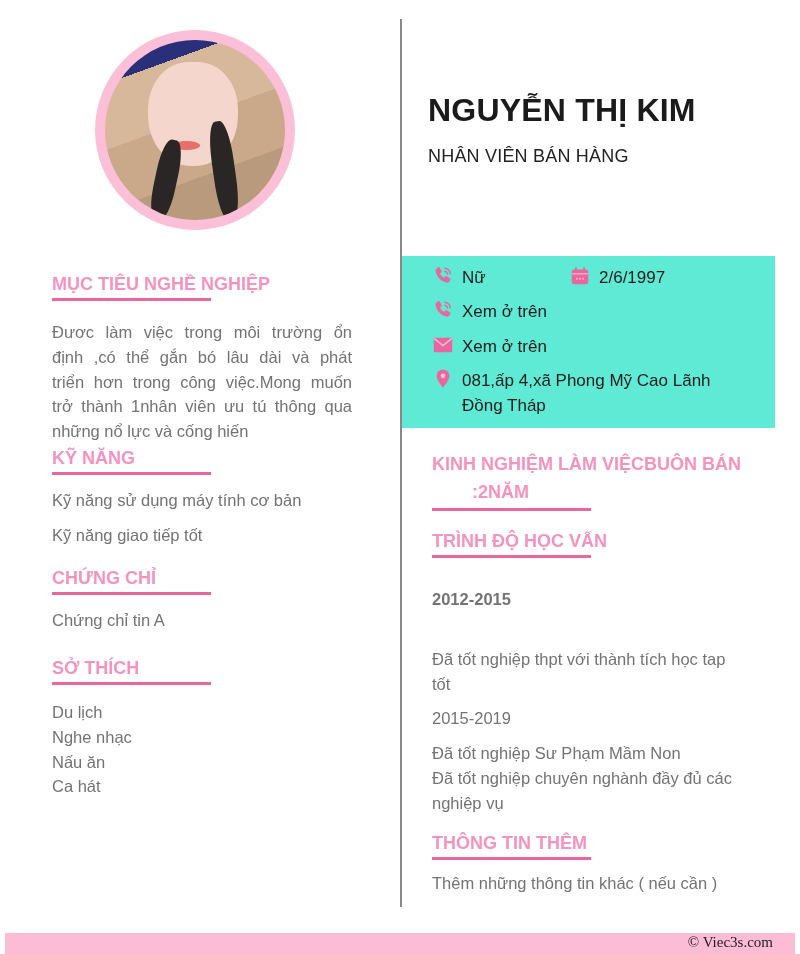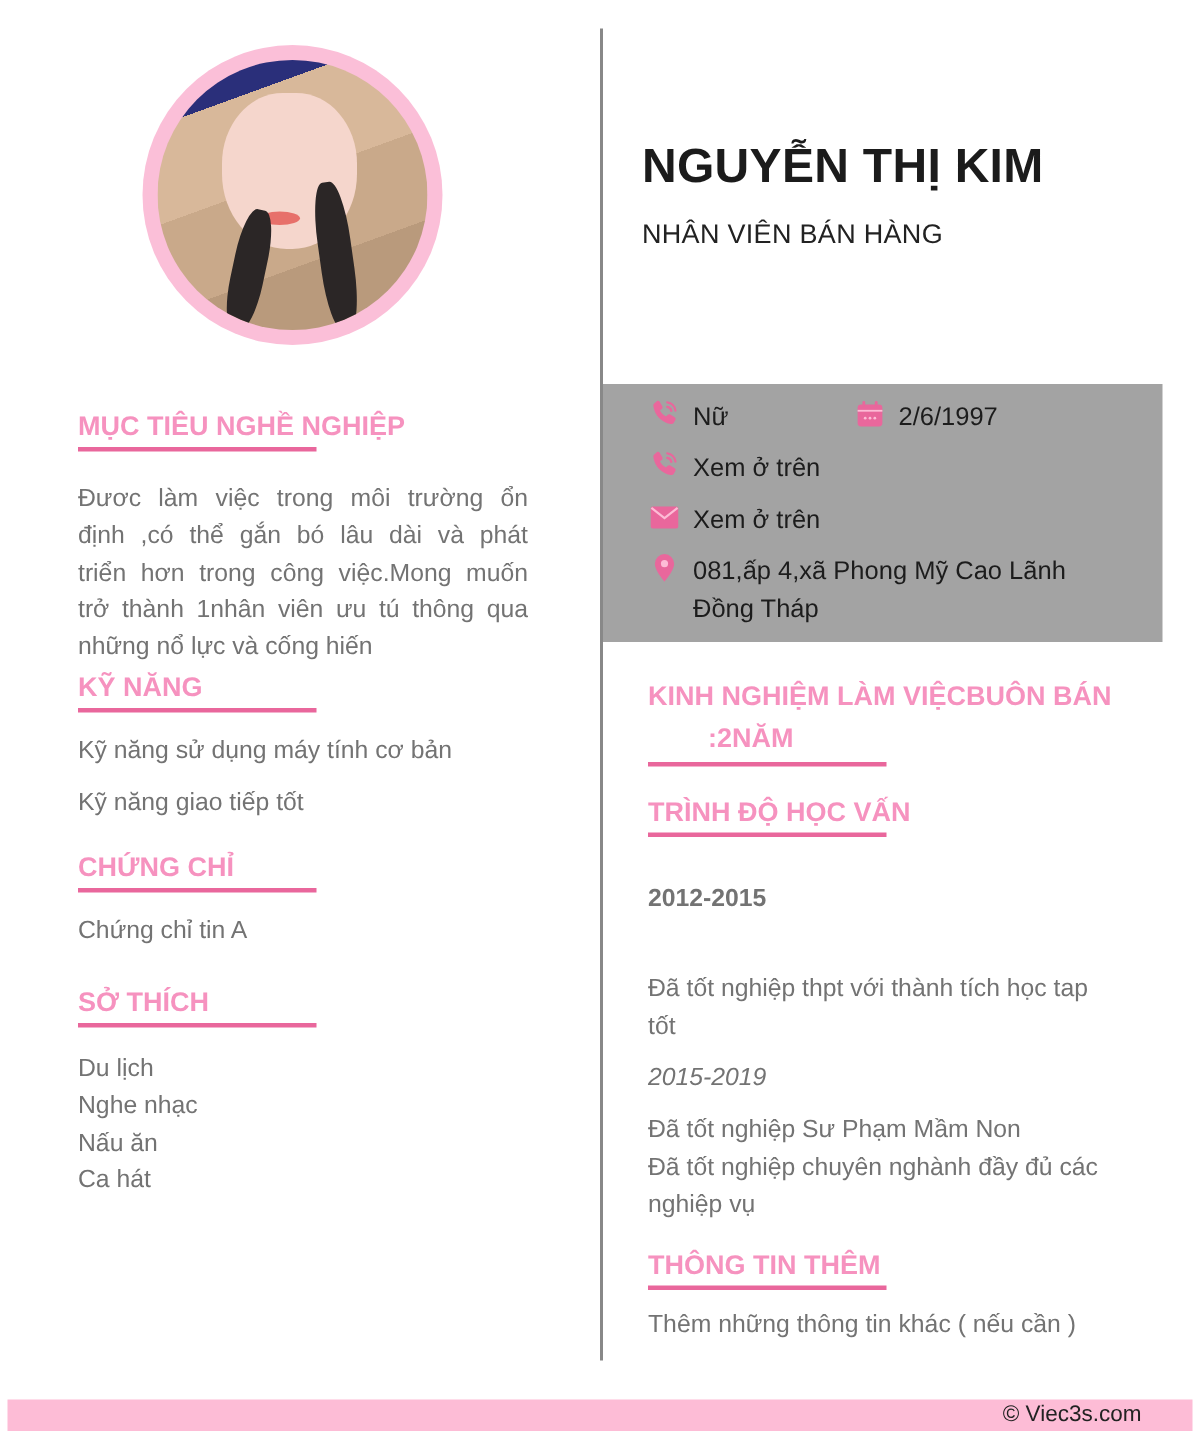--- a/index.html
+++ b/index.html
@@ -24,26 +24,26 @@
   .sec-title { color: #f692bf; font-weight: bold; font-size: 18px; line-height: 24px; }
   .sec-line { width: 159px; height: 3px; background: #e9679c; margin-top: 2px; }
   .body-text { font-size: 16.5px; line-height: 24.8px; color: #737373; }
   .justify { text-align: justify; text-align-last: left; }
 
   
   .right { position: absolute; left: 432px; width: 340px; }
   .name { font-size: 32px; font-weight: bold; line-height: 60px; color: #1b1b1b; letter-spacing: 0.2px; }
   .job { font-size: 18px; color: #222; letter-spacing: 0.2px; }
 
-  .info-box { position: absolute; left: 402px; top: 256px; width: 373px; height: 172px; background: #a3a3a3; }
+  .info-box { position: absolute; left: 402px; top: 256px; width: 373px; height: 172px; background: #5eead4; }
   .info-row { position: absolute; display: flex; align-items: flex-start; font-size: 17px; line-height: 25px; color: #1c1c1c; }
   .info-row .ico { width: 22px; height: 22px; margin-right: 8px; margin-top: 0px; flex: none; }
 
   .footer { position: absolute; left: 5px; top: 933px; width: 790px; height: 21px; background: #fdbcd6; }
-  .footer-text { position: absolute; right: 34px; top: 1px; font-family: Liberation Sans, sans-serif; font-size: 15px; color: #222; }
+  .footer-text { position: absolute; right: 22px; top: 1px; font-family: Liberation Serif, serif; font-size: 15px; color: #222; }
 </style>
 </head>
 <body>
 
 <div class="divider"></div>
 
 <div class="avatar">
   <div class="avatar-inner">
     <div class="face"></div>
     <div class="lips"></div>
@@ -146,21 +146,21 @@
 </div>
 
 <div class="right" style="top:529px;">
   <div class="sec-title">TRÌNH ĐỘ HỌC VẤN</div>
   <div class="sec-line"></div>
   <div class="body-text" style="margin-top:29px; font-weight:bold;">2012-2015</div>
   <div class="body-text" style="margin-top:35px;">
     <div>Đã tốt nghiệp thpt với thành tích học tap</div>
     <div>tốt</div>
   </div>
-  <div class="body-text" style="margin-top:10px;font-style:italic;">2015-2019</div>
+  <div class="body-text" style="margin-top:10px;">2015-2019</div>
   <div class="body-text" style="margin-top:10px;">
     <div>Đã tốt nghiệp Sư Phạm Mầm Non</div>
     <div>Đã tốt nghiệp chuyên nghành đầy đủ các</div>
     <div>nghiệp vụ</div>
   </div>
 </div>
 
 <div class="right" style="top:831px;">
   <div class="sec-title">THÔNG TIN THÊM</div>
   <div class="sec-line"></div>

